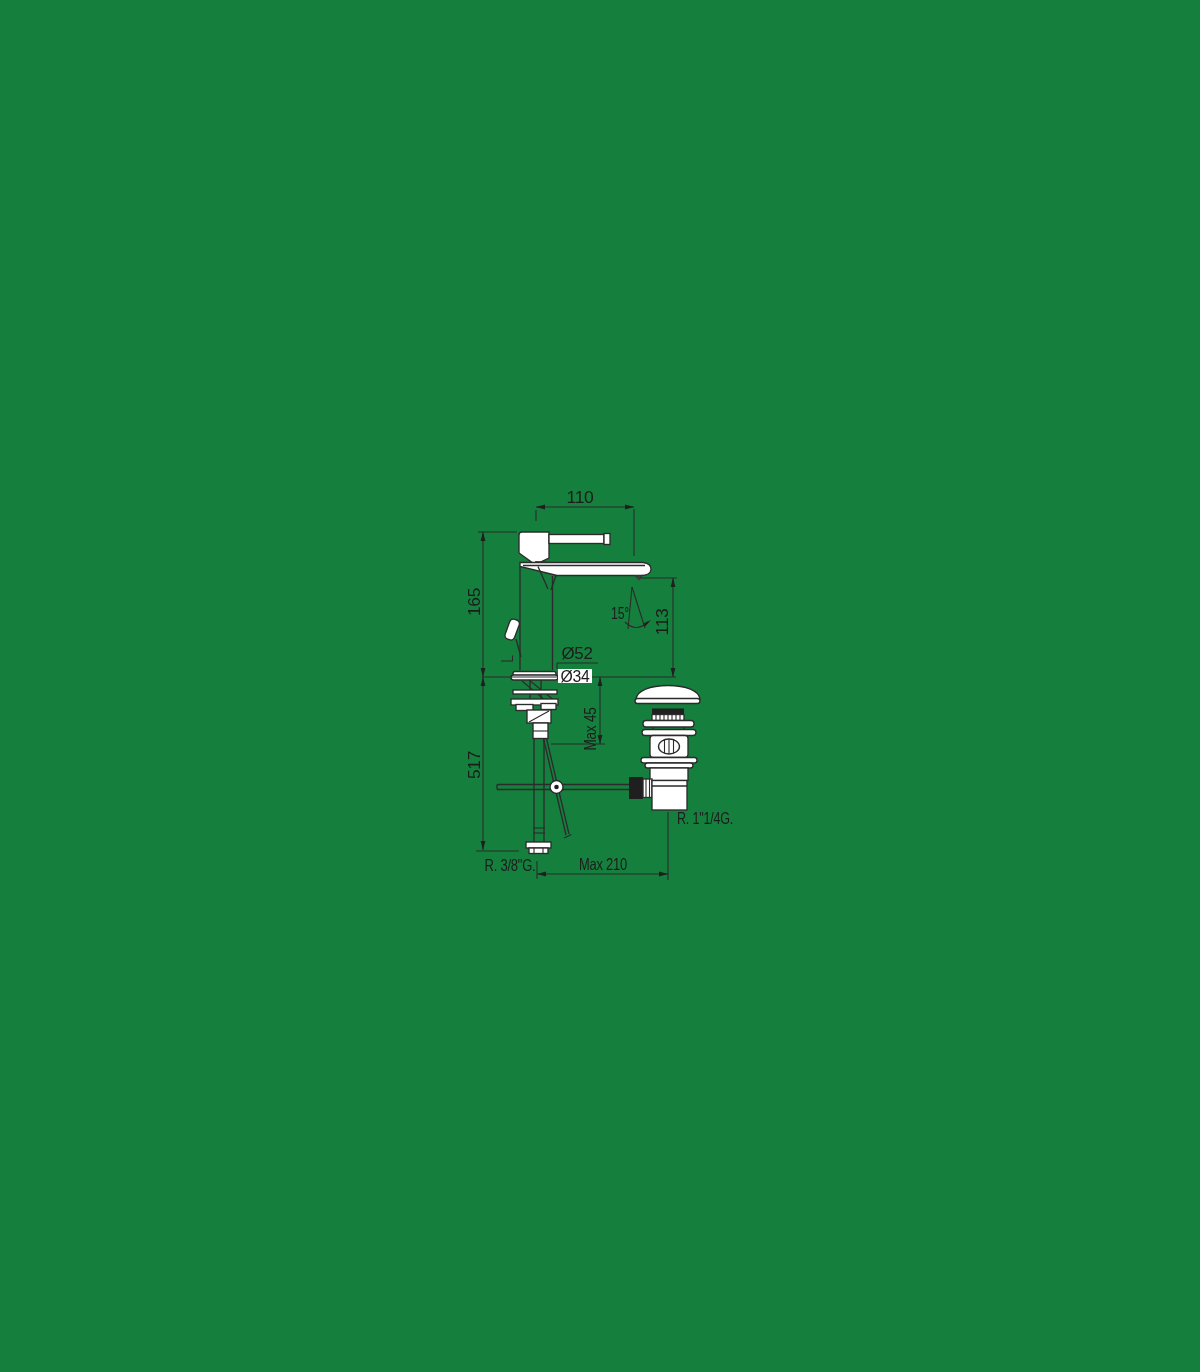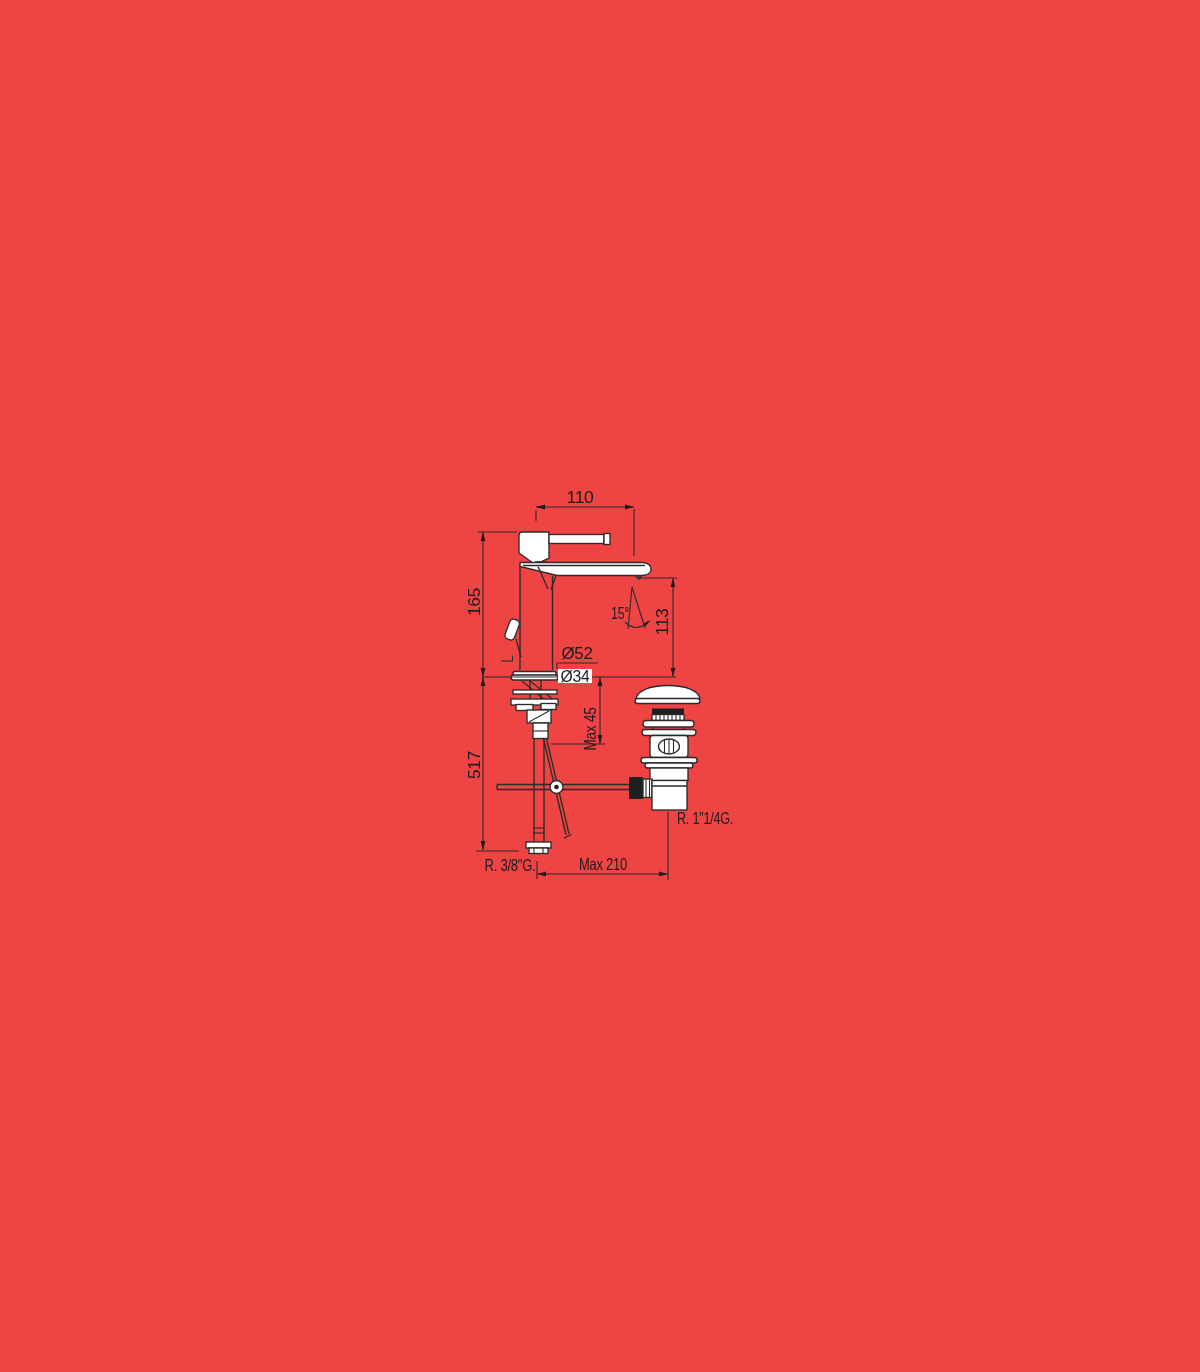--- a/index.html
+++ b/index.html
@@ -1,16 +1,16 @@
 <!DOCTYPE html>
 <html><head>
 <meta charset="utf-8">
 <style>
   html,body{margin:0;padding:0;background:#ffffff;}
-  .stage{position:relative;width:1200px;height:1372px;background:#ef4444;overflow:hidden;}
+  .stage{position:relative;width:1200px;height:1372px;background:#15803d;overflow:hidden;}
   svg{display:block;}
   .ln{fill:none;stroke:#2b2b2b;stroke-width:1.35;}
   .dim{fill:none;stroke:#2b2b2b;stroke-width:1.1;}
   .wfill{fill:#ffffff;stroke:#2b2b2b;stroke-width:1.35;}
   .bfill{fill:#1f1f1f;stroke:none;}
   .gfill{fill:#3d3d3d;stroke:none;}
   .txt{font-family:"Liberation Sans",sans-serif;font-size:16.5px;fill:#1c1c1c;letter-spacing:-0.3px;}
 </style>
 </head>
 <body>

